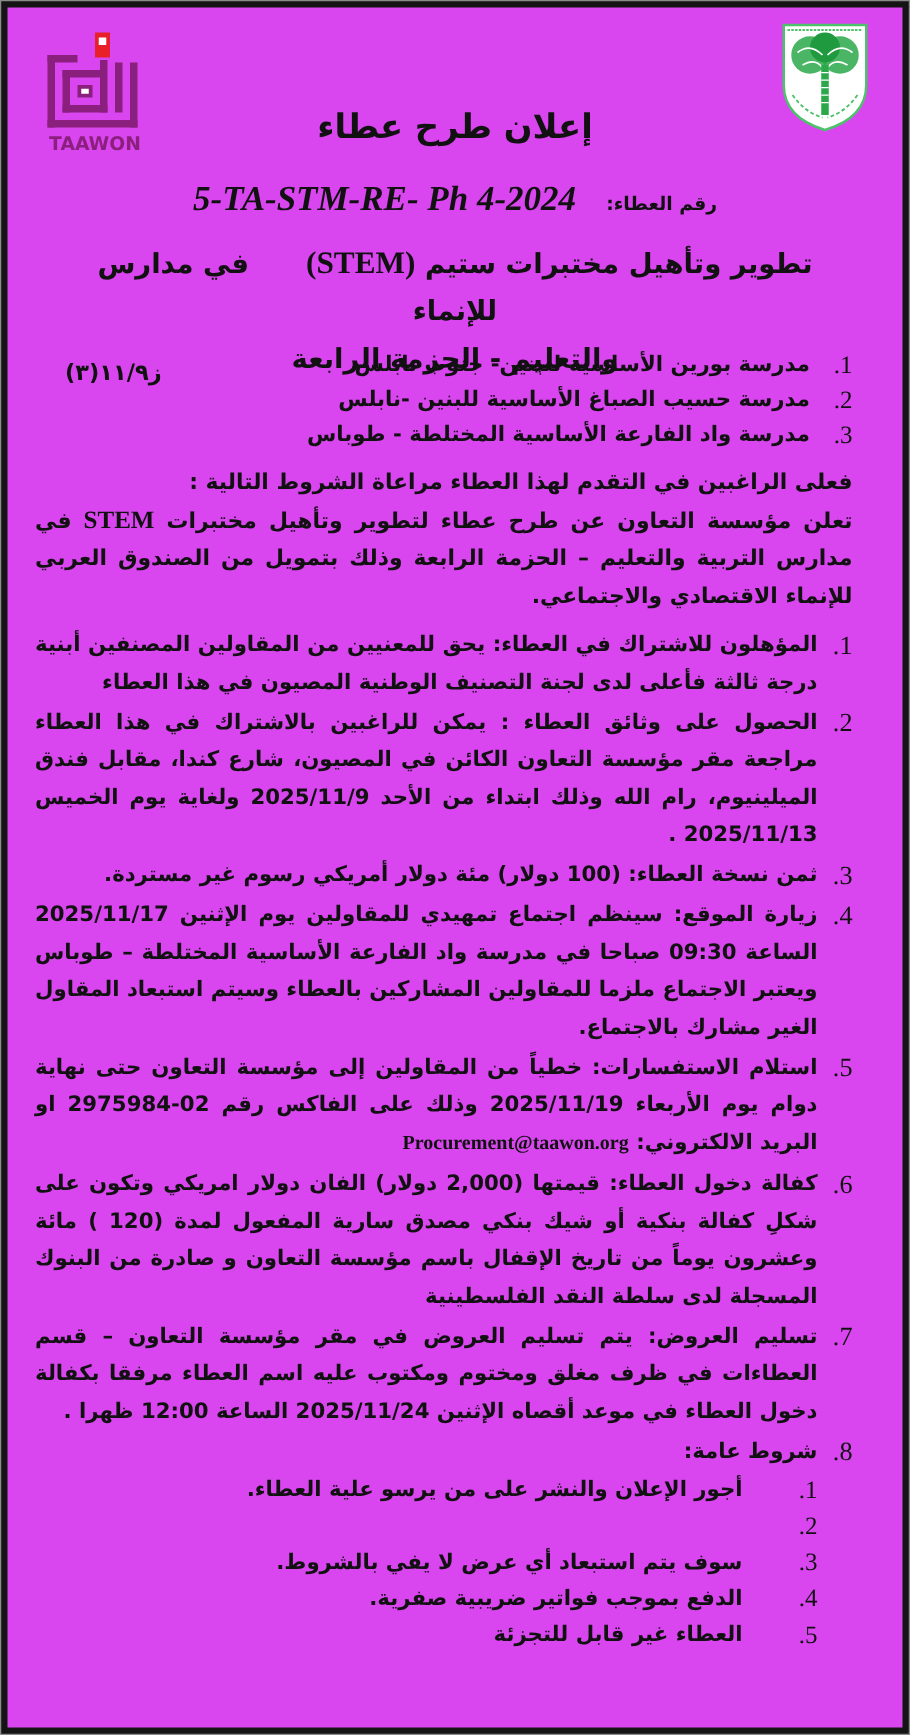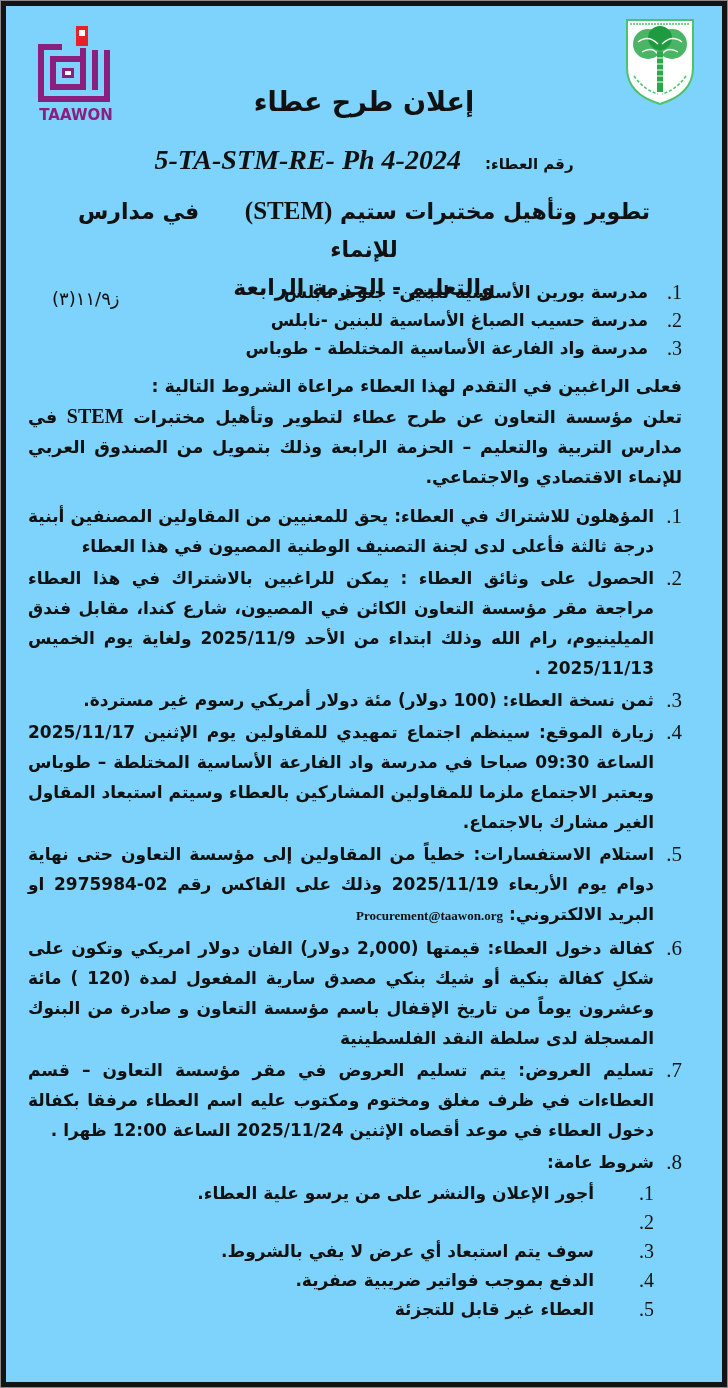--- a/index.html
+++ b/index.html
@@ -8,21 +8,21 @@
     }
     body {
       font-family: "DejaVu Sans", sans-serif;
       color: #111;
     }
     .frame {
       position: absolute; left: 0; top: 0; width: 728px; height: 1388px;
       border: 6px solid #141414;
       outline: 1px solid #8a8a8a;
       outline-offset: -1px;
-      background: #7dd3fc;
+      background: #d946ef;
     }
     .logo-right {
       position: absolute; top: 10px; right: 26px; width: 72px; height: 90px;
     }
     .logo-left {
       position: absolute; top: 14px; left: 28px; width: 84px; height: 104px;
     }
     .title {
       position: absolute; top: 80px; left: 0; right: 0; text-align: center;
       font-size: 27px; font-weight: bold; letter-spacing: 0;
@@ -41,36 +41,36 @@
       font-size: 22px; font-weight: bold; line-height: 38px;
     }
     .subtitle .stem { font-family: "Liberation Serif", serif; font-size: 25px; margin-left: 38px; }
     .schools {
       position: absolute; top: 272px; right: 40px; width: 540px;
       font-size: 17px; font-weight: bold; line-height: 28px;
     }
     .schools li { list-style: none; display: flex; gap: 14px; }
     .num-lbl { font-family: "Liberation Serif", serif; font-weight: normal; font-size: 20px; min-width: 20px; }
     .ref-code {
-      position: absolute; top: 282px; left: 46px; font-size: 18px; font-weight: normal;
+      position: absolute; top: 282px; left: 46px; font-size: 18px; font-weight: bold;
       direction: rtl;
     }
     .body-text {
       position: absolute; top: 365px; right: 40px; left: 22px;
       font-size: 17.5px; font-weight: bold; line-height: 30px; text-align: justify;
     }
     .body-text .latin { font-family: "Liberation Serif", serif; font-size: 20px; }
     .conditions {
       position: absolute; top: 495px; right: 40px; left: 22px;
       font-size: 17px; font-weight: bold;
     }
     .cond-item { display: flex; gap: 8px; line-height: 30px; margin-bottom: 2px; }
     .cond-item .num-lbl { font-size: 21px; min-width: 20px; line-height: 30px; }
     .cond-text { flex: 1; text-align: justify; }
-    .ltr { direction: ltr; unicode-bidi: isolate; font-family: "Liberation Serif", serif; font-size: 13px; }
+    .ltr { direction: ltr; unicode-bidi: isolate; font-family: "Liberation Serif", serif; font-size: 16px; }
     .general {
       margin-right: 28px; margin-top: 2px;
     }
     .general .g-item { display: flex; gap: 40px; line-height: 29px; }
     .general .num-lbl { font-size: 20px; }
   </style>
 </head>
 <body>
 
 <div class="frame">

